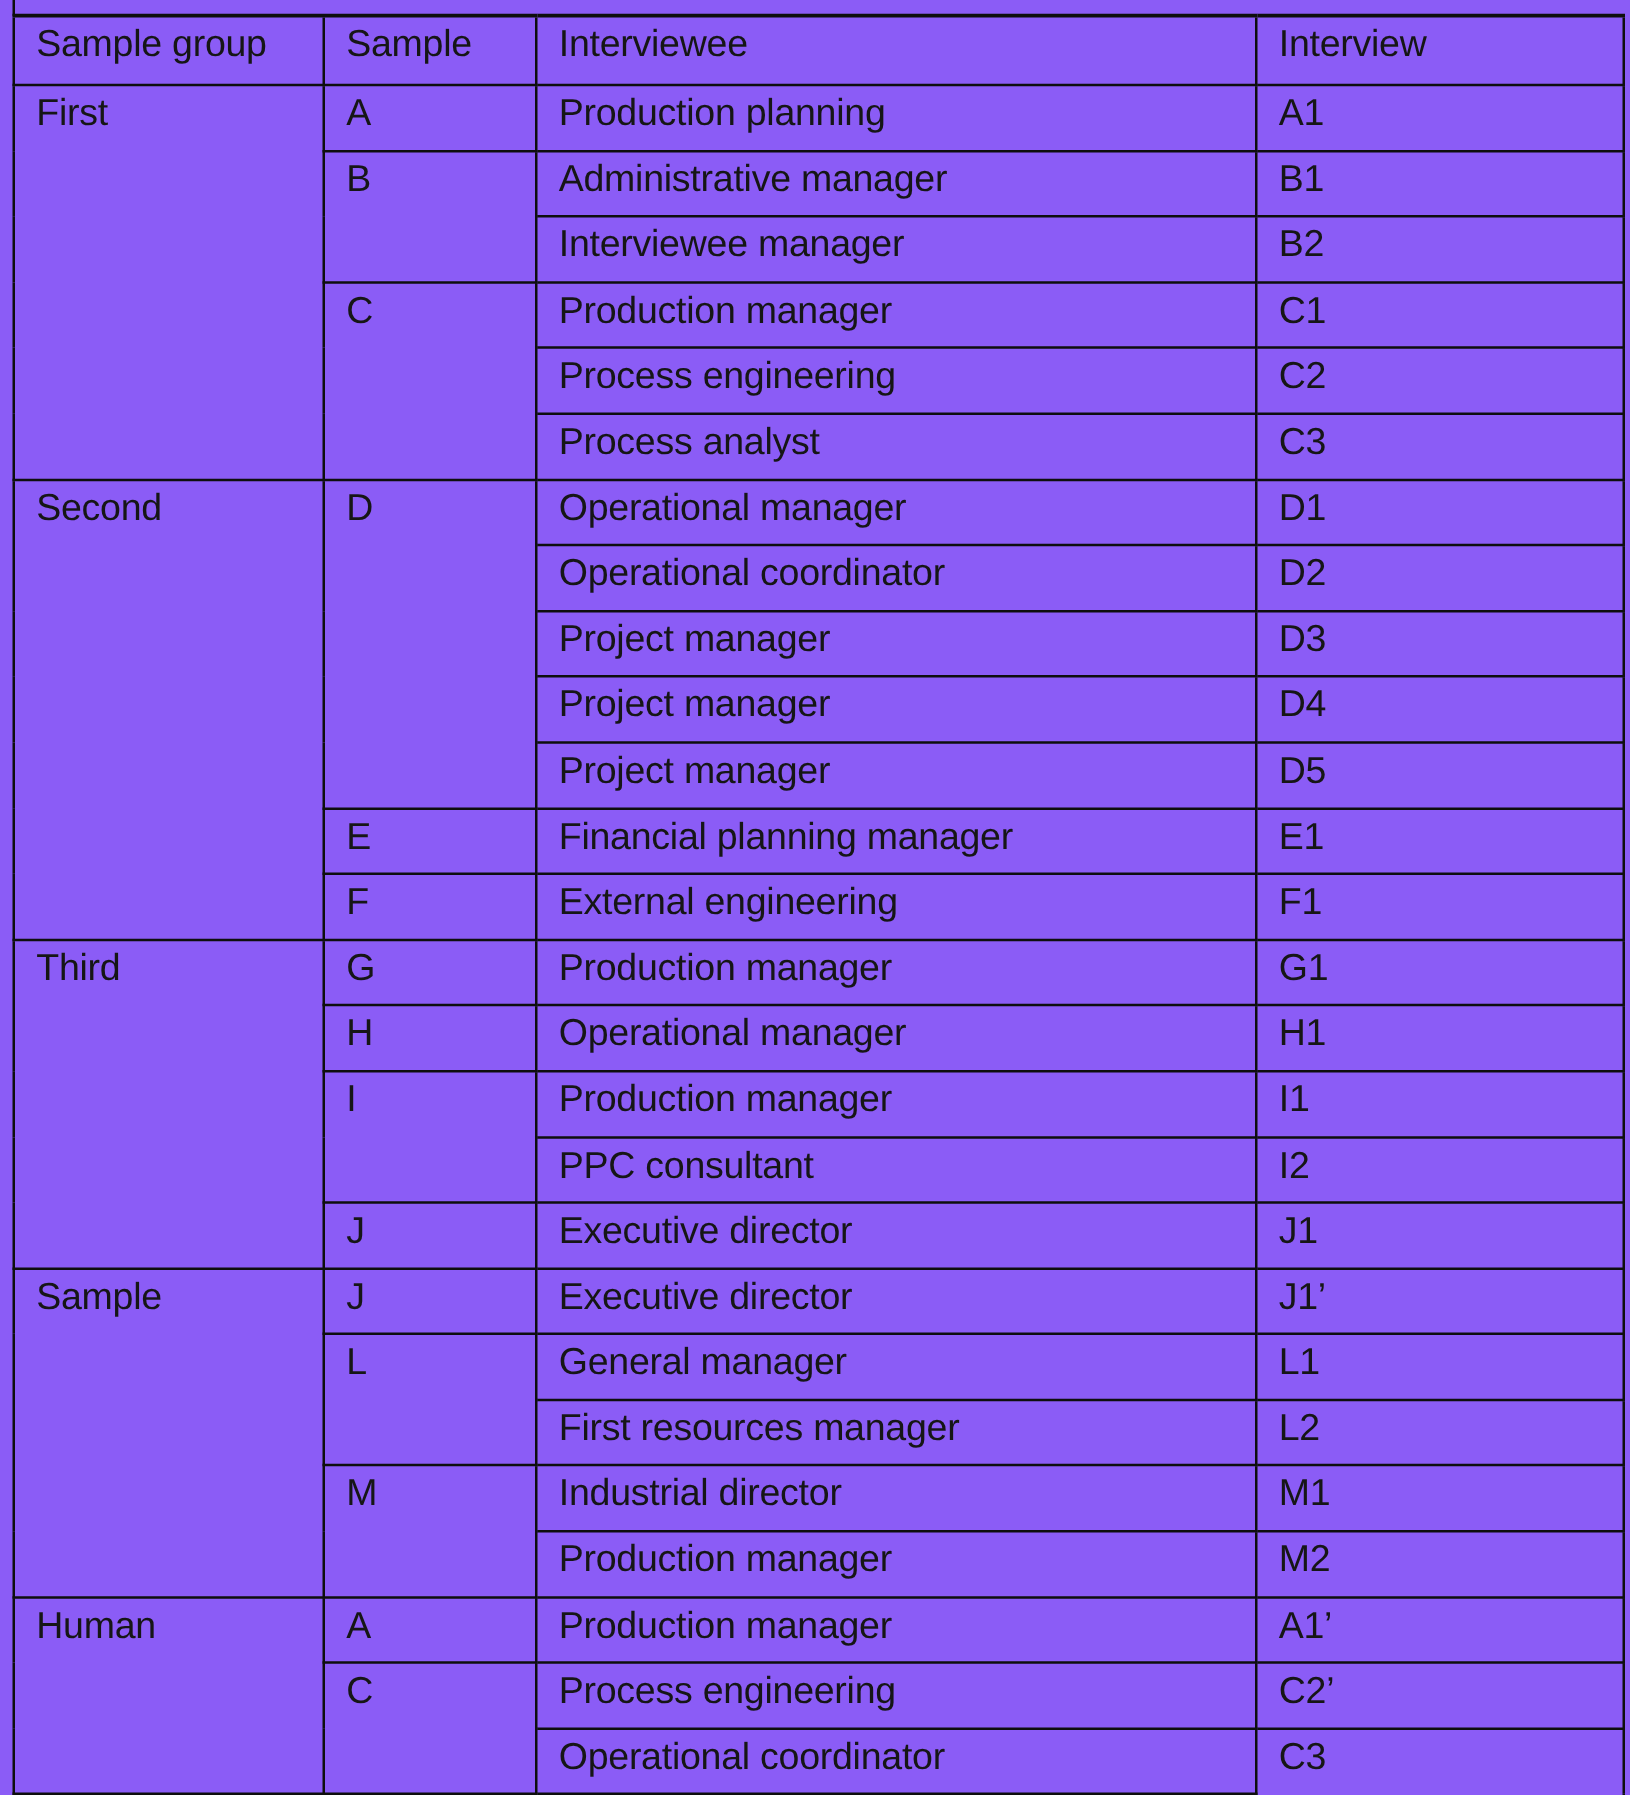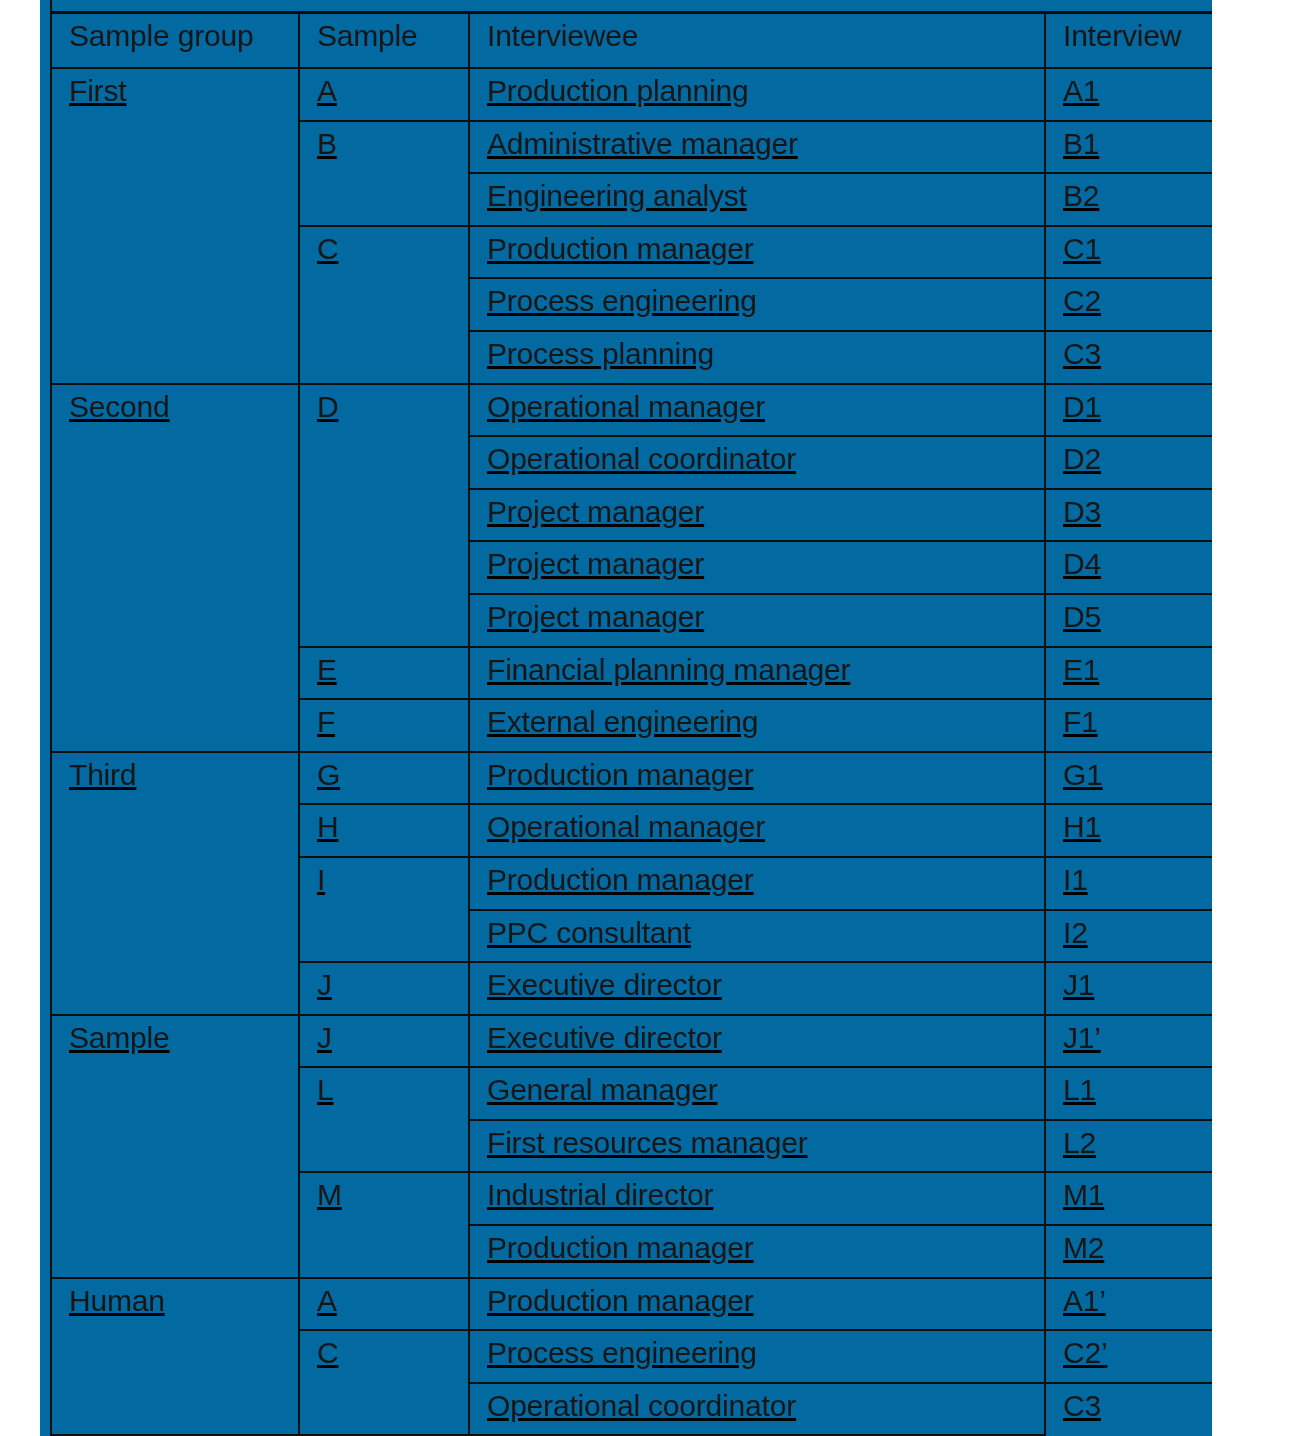--- a/index.html
+++ b/index.html
@@ -3,24 +3,23 @@
 <meta charset="utf-8">
 <style>
   html, body { margin: 0; padding: 0; }
   body {
     width: 1304px; height: 1436px;
     background: #ffffff;
     font-family: "Liberation Sans", sans-serif;
   }
   .page {
     position: relative;
-    width: 1172px; height: 1436px;
+    width: 1304px; height: 1436px;
     overflow: hidden;
-    background: #0369a1;
-    margin-left: 40px;
+    background: #8b5cf6;
   }
   
   .edge-stub {
     position: absolute;
     left: 10px; top: 0;
     width: 2px; height: 13px;
     background: #0e0e0e;
   }
   table.sample {
     position: absolute;
@@ -40,21 +39,21 @@
     font-size: 30px;
     font-weight: 400;
     color: #161616;
     letter-spacing: -0.2px;
     line-height: 36px;
     padding: 4px 6px 0 17px;
     overflow: hidden;
     white-space: nowrap;
   }
   thead th { border-top-width: 3px; height: 49px; }
-  tbody tr.data-row { height: 52.6px; text-decoration: underline; }
+  tbody tr.data-row { height: 52.6px; }
   
   td.no-bottom { border-bottom: 0; }
   
   tr.stub-row td { border-top: 0; border-bottom: 0; height: 18px; padding: 0; }
 </style>
 </head>
 <body>
 
 <div class="page">
   <div class="edge-stub"></div>
@@ -79,34 +78,34 @@
           <td class="company-cell">A</td>
           <td class="interviewee-cell">Production planning</td>
           <td class="interview-cell">A1</td>
         </tr>
         <tr class="data-row">
           <td class="company-cell" rowspan="2">B</td>
           <td class="interviewee-cell">Administrative manager</td>
           <td class="interview-cell">B1</td>
         </tr>
         <tr class="data-row">
-          <td class="interviewee-cell">Engineering analyst</td>
+          <td class="interviewee-cell">Interviewee manager</td>
           <td class="interview-cell">B2</td>
         </tr>
         <tr class="data-row">
           <td class="company-cell" rowspan="3">C</td>
           <td class="interviewee-cell">Production manager</td>
           <td class="interview-cell">C1</td>
         </tr>
         <tr class="data-row">
           <td class="interviewee-cell">Process engineering</td>
           <td class="interview-cell">C2</td>
         </tr>
         <tr class="data-row">
-          <td class="interviewee-cell">Process planning</td>
+          <td class="interviewee-cell">Process analyst</td>
           <td class="interview-cell">C3</td>
         </tr>
         <tr class="data-row">
           <td class="group-cell" rowspan="7">Second</td>
           <td class="company-cell" rowspan="5">D</td>
           <td class="interviewee-cell">Operational manager</td>
           <td class="interview-cell">D1</td>
         </tr>
         <tr class="data-row">
           <td class="interviewee-cell">Operational coordinator</td>

